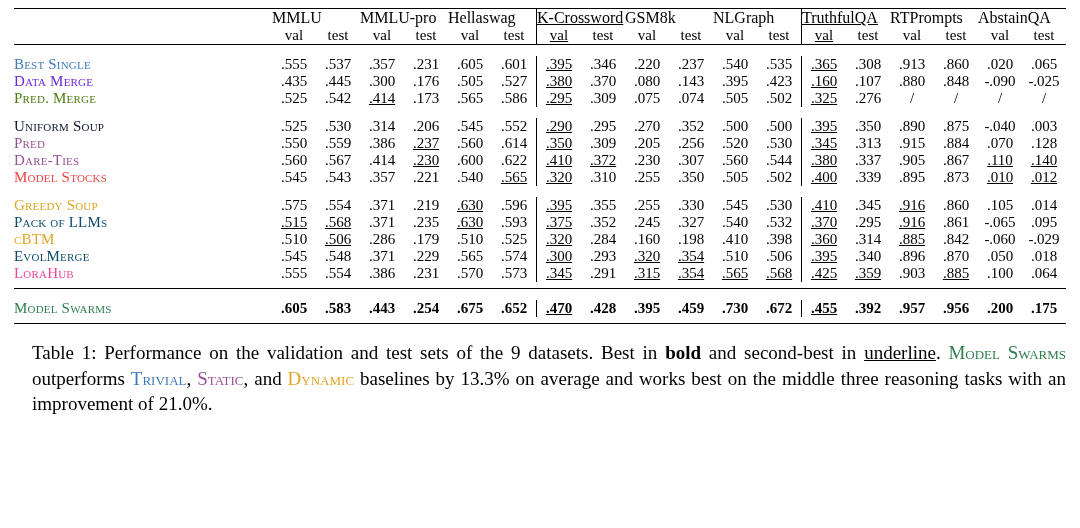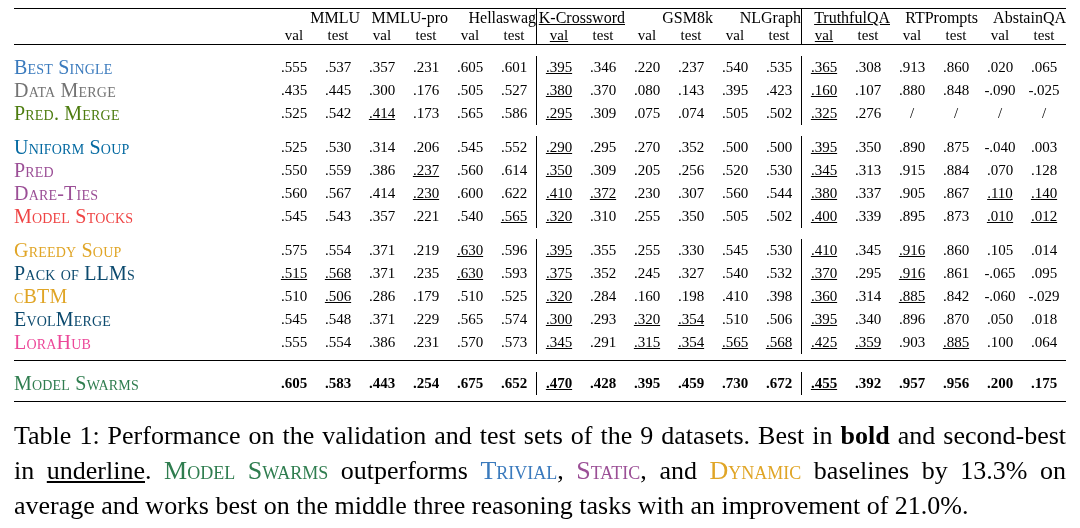--- a/index.html
+++ b/index.html
@@ -5,42 +5,42 @@
   html,body{margin:0;padding:0;}
   body{
     width:1080px;height:528px;background:#ffffff;
     font-family:"Liberation Serif", serif;
     color:#000;
   }
   .wrap{padding:8px 14px 0 14px;box-sizing:border-box;width:1080px;}
   table.main{border-collapse:collapse;width:1052px;font-size:15.5px;}
   table.main td,table.main th{padding:0;}
   .grp-head{
-    text-align:right;font-variant:normal;font-size:16px;
+    text-align:left;font-variant:normal;font-size:16px;
     padding-bottom:3px;white-space:nowrap;
   }
   .subhead{text-align:center;font-size:14.5px;padding-bottom:2px;}
   .rowlabel{
-    font-variant:small-caps;font-size:20px;white-space:nowrap;
+    font-variant:small-caps;font-size:15px;white-space:nowrap;
     padding-right:8px;letter-spacing:.2px;
   }
   .num{text-align:center;font-size:15px;width:44px;white-space:nowrap;}
   .sep-left{border-left:1px solid #000;text-decoration:underline;}
   .hrule td{border-bottom:1px solid #000;height:0;font-size:0;line-height:0;}
   .toprule td{border-top:1px solid #000;height:0;font-size:0;line-height:0;}
   .spacer td{height:11px;font-size:0;line-height:0;}
   .halfspace td{height:6px;font-size:0;line-height:0;}
   .und{text-decoration:underline;}
   .bold{font-weight:bold;}
   .c-trivial{color:#3a7abd;}
   .c-static{color:#9b4f96;}
   .c-dynamic{color:#e0a526;}
   .c-ours{color:#2f7d4f;}
   .caption{
-    padding:16px 14px 0 14px;font-size:26px;line-height:1.35;
+    padding:16px 14px 0 32px;font-size:19px;line-height:1.35;
     text-align:justify;
   }
   .caption .sc{font-variant:small-caps;}
   .hdr-row td{padding-bottom:4px;}
   .subrow td{padding-bottom:3px;}
   .datarow td{padding:1px 0;}
 </style>
 </head>
 <body>
 
@@ -104,21 +104,21 @@
           <td class="num">.540</td>
           <td class="num">.535</td>
           <td class="num sep-left">.365</td>
           <td class="num">.308</td>
           <td class="num">.913</td>
           <td class="num">.860</td>
           <td class="num">.020</td>
           <td class="num">.065</td>
         </tr>
         <tr class="datarow">
-          <td class="rowlabel" style="color:#737373">Data Merge</td>
+          <td class="rowlabel" style="color:#6d28d9">Data Merge</td>
           <td class="num">.435</td>
           <td class="num">.445</td>
           <td class="num">.300</td>
           <td class="num">.176</td>
           <td class="num">.505</td>
           <td class="num">.527</td>
           <td class="num sep-left">.380</td>
           <td class="num">.370</td>
           <td class="num">.080</td>
           <td class="num">.143</td>
@@ -149,21 +149,21 @@
           <td class="num">.276</td>
           <td class="num">/</td>
           <td class="num">/</td>
           <td class="num">/</td>
           <td class="num">/</td>
         </tr>
         <tr class="spacer">
           <td colspan="19"></td>
         </tr>
         <tr class="datarow">
-          <td class="rowlabel" style="color:#0369a1">Uniform Soup</td>
+          <td class="rowlabel" style="color:#0f172a">Uniform Soup</td>
           <td class="num">.525</td>
           <td class="num">.530</td>
           <td class="num">.314</td>
           <td class="num">.206</td>
           <td class="num">.545</td>
           <td class="num">.552</td>
           <td class="num sep-left">.290</td>
           <td class="num">.295</td>
           <td class="num">.270</td>
           <td class="num">.352</td>

